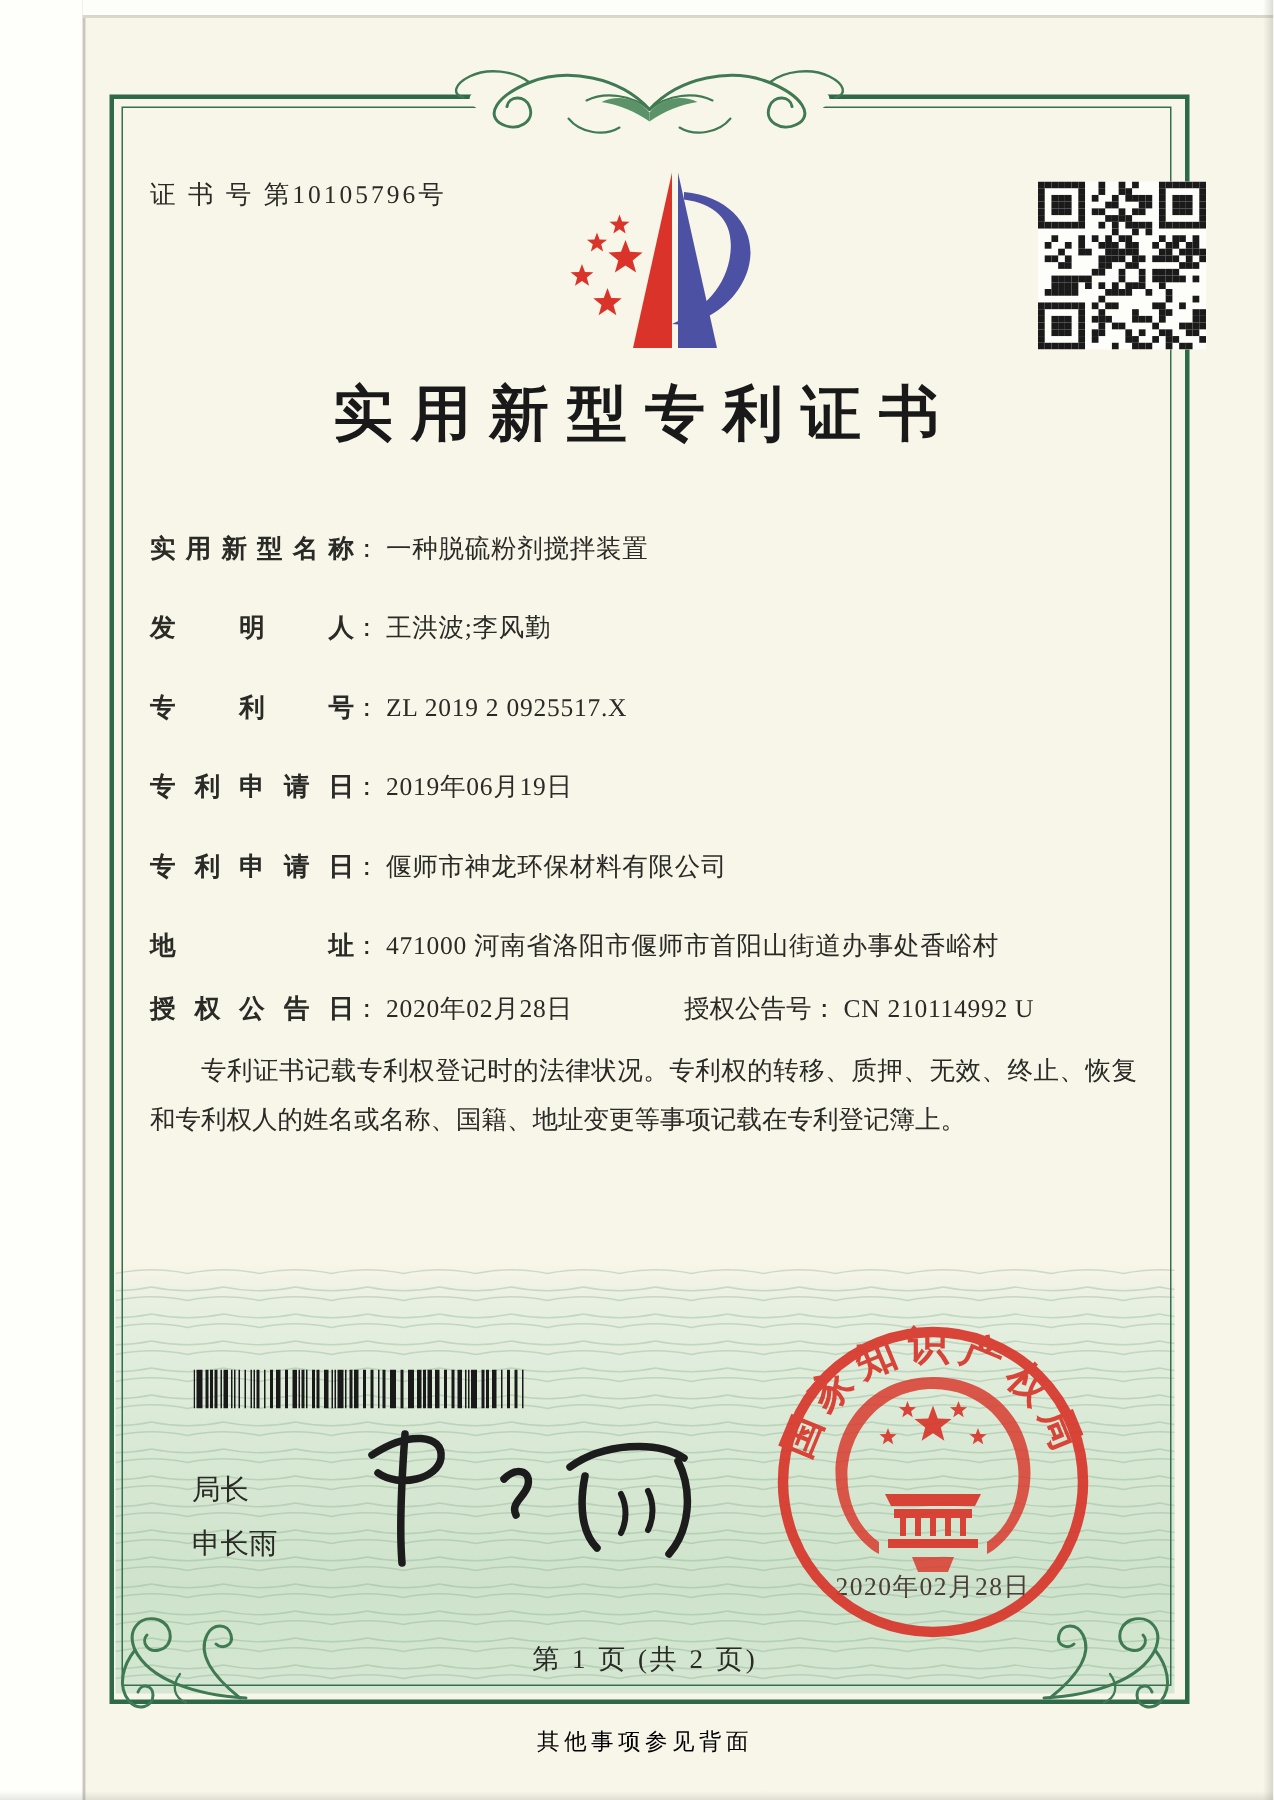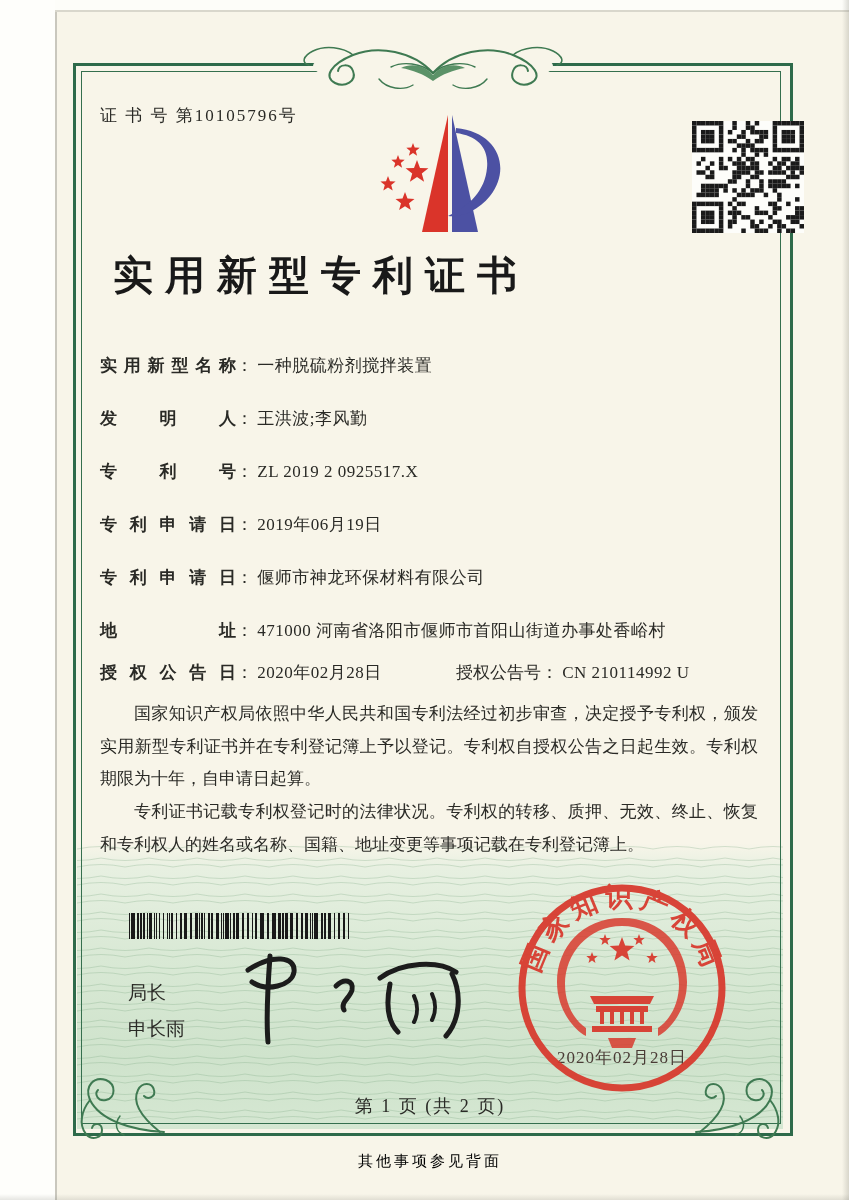--- a/index.html
+++ b/index.html
@@ -14,23 +14,23 @@
 
   
   .frame-outer{position:absolute;left:73px;top:63px;width:714px;height:1067px;border:3px solid #2e6a4a;}
   .frame-inner{position:absolute;left:81px;top:71px;width:698px;height:1051px;border:1px solid #356f4e;}
 
   
   .green-band{position:absolute;left:77px;top:843px;width:706px;height:286px;
     background:linear-gradient(180deg,rgba(238,243,229,0) 0%,#e7f0e1 9%,#d9e9d5 40%,#cfe3cc 75%,#d5e7d2 100%);}
   .waves{position:absolute;left:77px;top:843px;width:706px;height:286px;}
 
-  .cert-no{position:absolute;left:100px;top:104px;font-size:17px;letter-spacing:2px;}
-  .title{position:absolute;left:73px;top:248px;width:714px;text-align:left;
-         font-size:40px;font-weight:700;letter-spacing:12px;color:#191919;padding-left:40px;}
+  .cert-no{position:absolute;left:100px;top:118px;font-size:17px;letter-spacing:2px;}
+  .title{position:absolute;left:73px;top:248px;width:714px;text-align:center;
+         font-size:40px;font-weight:700;letter-spacing:12px;color:#191919;}
 
   .frow{position:absolute;left:100px;width:660px;font-size:17px;white-space:nowrap;}
   .flabel{display:inline-block;width:136px;text-align:justify;text-align-last:justify;vertical-align:bottom;font-weight:bold;}
   .fcolon{display:inline-block;}
   .fvalue{letter-spacing:0.5px;}
   .grant2{position:absolute;left:356px;top:0;}
 
   .paras{position:absolute;left:100px;top:698px;width:658px;font-size:17px;line-height:1.92;text-align:justify;}
   .paras p{margin:0;text-indent:2em;}
 
@@ -474,21 +474,20 @@
   <div class="frow" style="top:661px">
     <span class="flabel">授权公告日</span><span class="fcolon">：</span>
     <span class="fvalue">2020年02月28日</span>
     <span class="grant2">
       <span>授权公告号</span><span>：</span>
       <span class="fvalue">CN 210114992 U</span>
     </span>
   </div>
 
   <div class="paras">
-    <p>国家知识产权局依照中华人民共和国专利法经过初步审查，决定授予专利权，颁发实用新型专利证书并在专利登记簿上予以登记。专利权自授权公告之日起生效。专利权期限为十年，自申请日起算。</p>
     <p>专利证书记载专利权登记时的法律状况。专利权的转移、质押、无效、终止、恢复和专利权人的姓名或名称、国籍、地址变更等事项记载在专利登记簿上。</p>
   </div>
 
   <svg class="barcode" viewBox="0 0 224 26" preserveAspectRatio="none">
       <rect x="0" y="0" width="1" height="26" fill="#191919"></rect>
       <rect x="2" y="0" width="4" height="26" fill="#191919"></rect>
       <rect x="8" y="0" width="2" height="26" fill="#191919"></rect>
       <rect x="11" y="0" width="2" height="26" fill="#191919"></rect>
       <rect x="14" y="0" width="2" height="26" fill="#191919"></rect>
       <rect x="18" y="0" width="1" height="26" fill="#191919"></rect>

